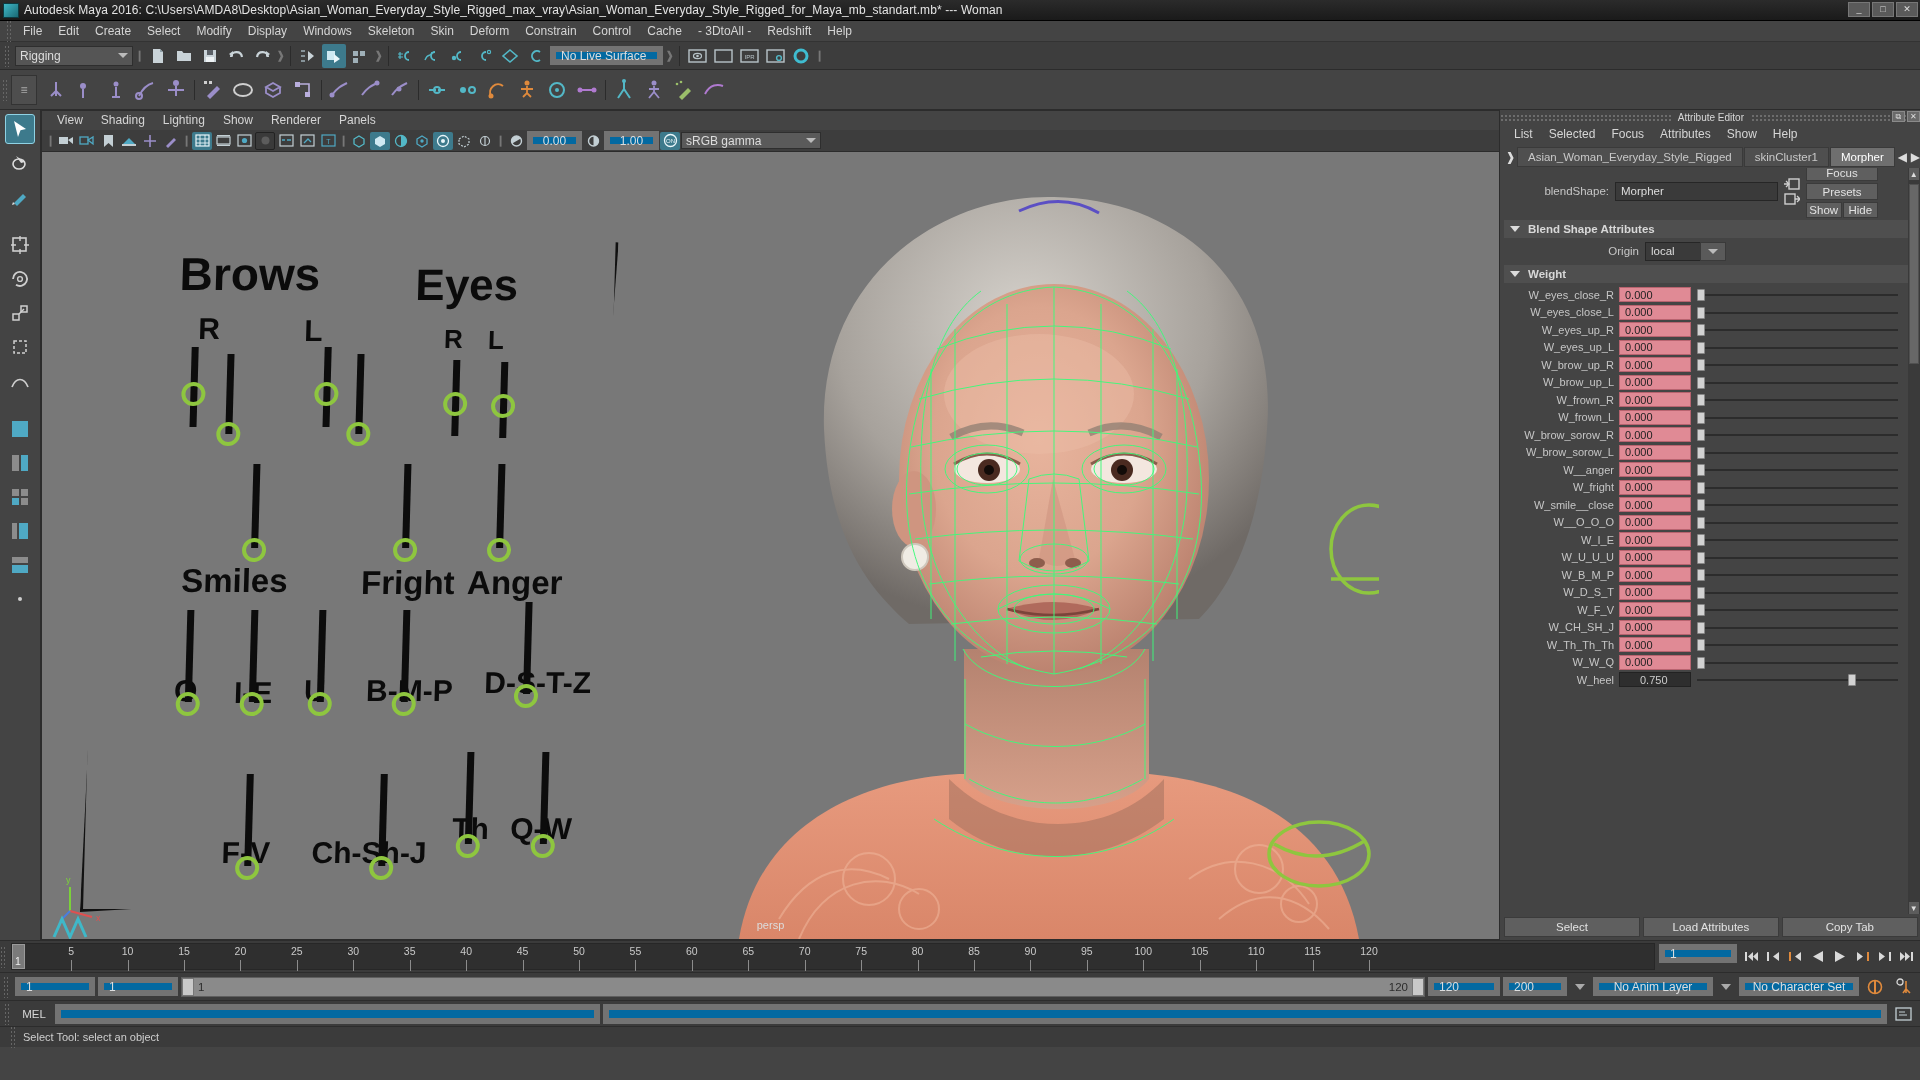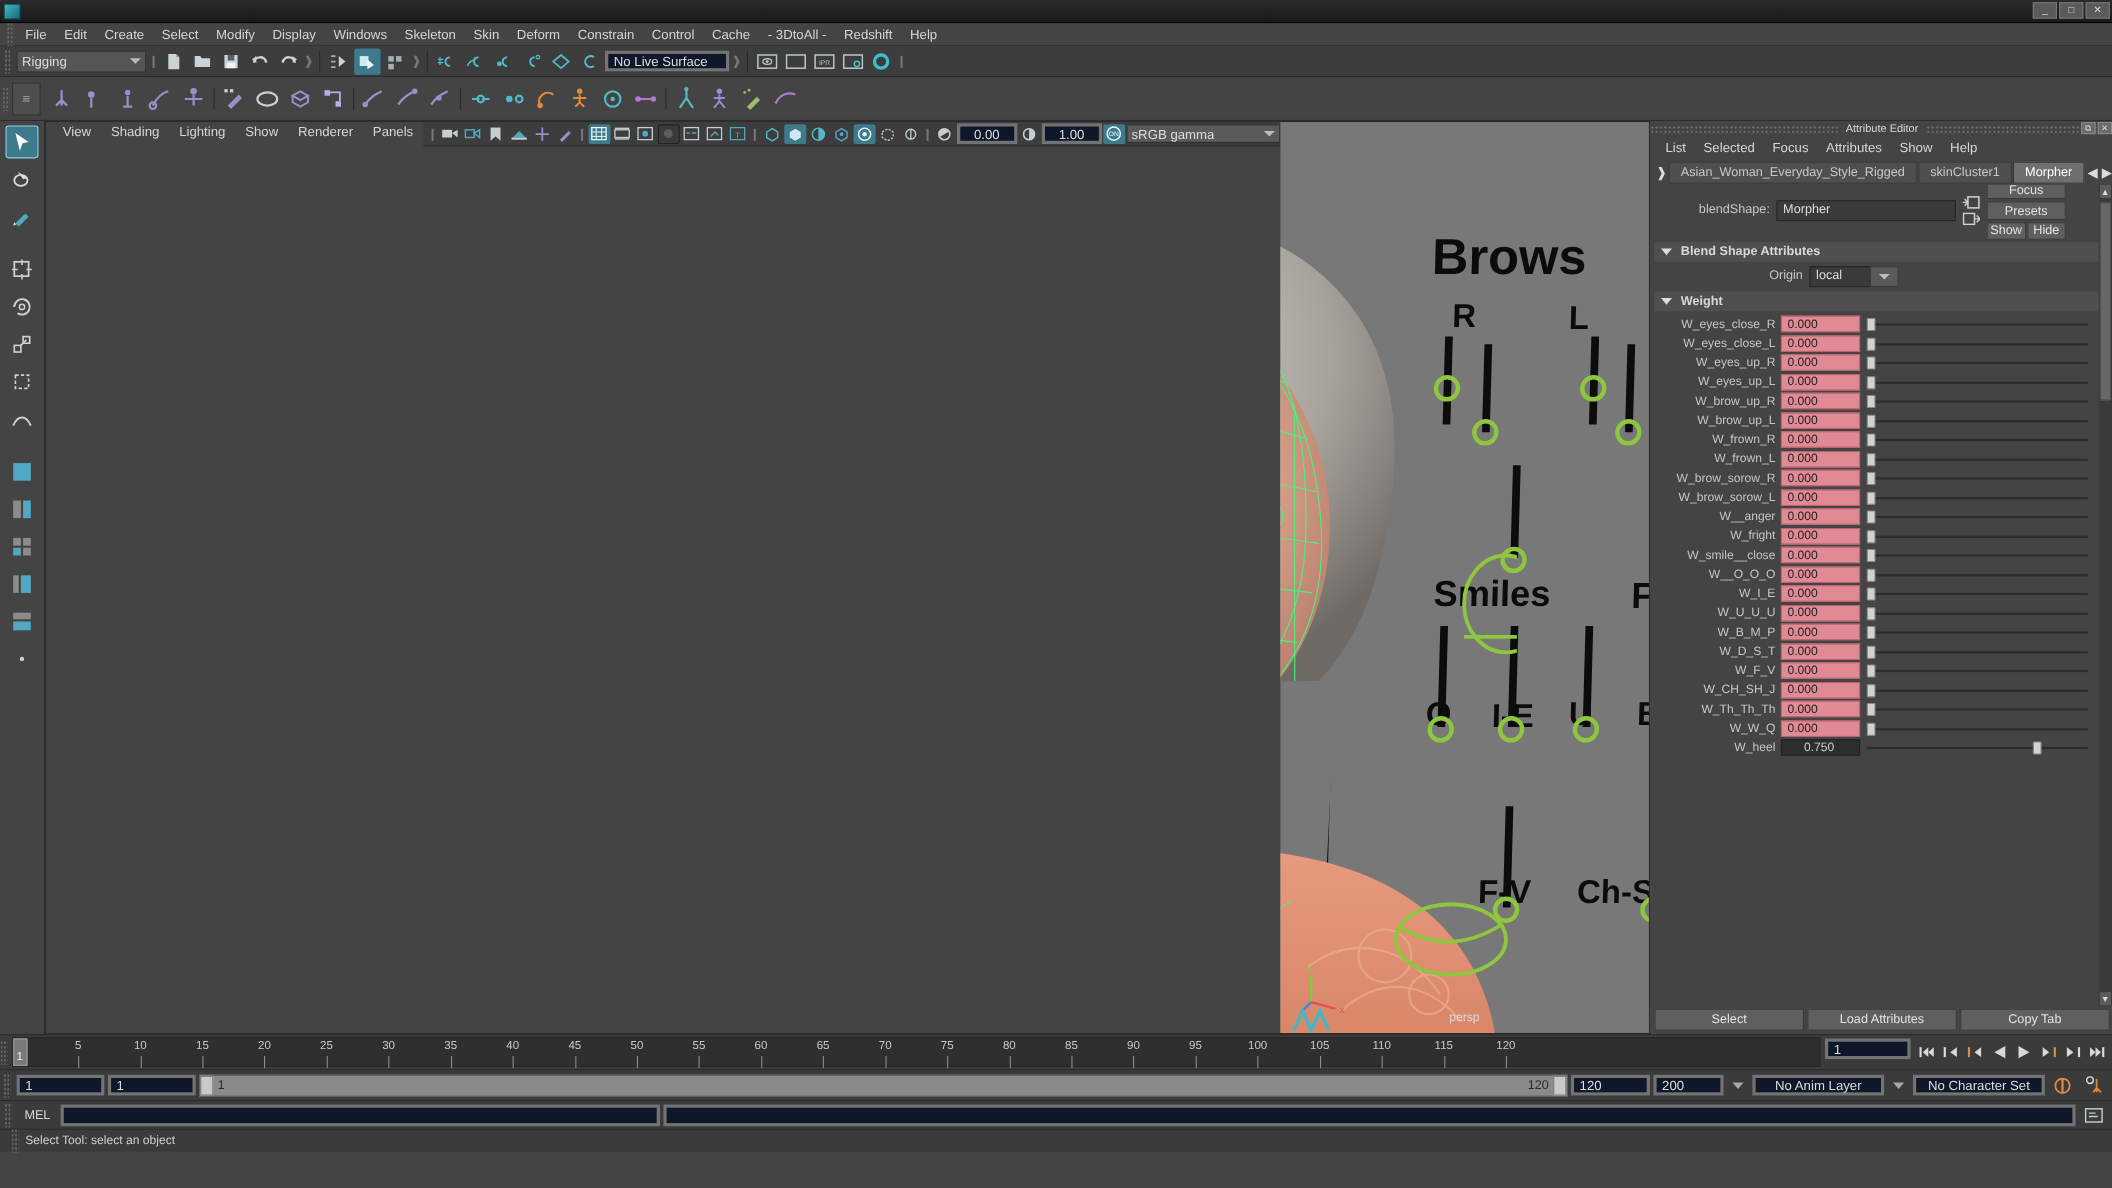--- a/index.html
+++ b/index.html
@@ -62,21 +62,21 @@
   }
   .tbtn{
     width:24px;height:24px;display:flex;align-items:center;justify-content:center;
     color:#b8c4c9;flex:none;border-radius:2px;
   }
   .tbtn.on{background:#3d7a8c;}
   .sep{width:1px;height:20px;background:#2b2b2b;margin:0 3px;flex:none;}
   .sepb{width:9px;height:20px;display:flex;align-items:center;justify-content:center;
         color:#777;font-size:11px;flex:none;}
   .field{
-    height:19px;background:#0f172a;border:3px solid #737373;color:#ddd;
+    height:19px;background:#0369a1;border:6px solid #737373;color:#ddd;
     display:flex;align-items:center;padding:0 5px;font-size:12px;
   }
   
   #shelf{
     height:40px;background:#444;display:flex;align-items:center;
     border-bottom:1px solid #2c2c2c;padding-left:2px;
   }
   #shelf .tab{
     width:26px;height:30px;background:#4e4e4e;border:1px solid #333;
     display:flex;align-items:center;justify-content:center;color:#aaa;flex:none;margin-right:4px;
@@ -85,21 +85,21 @@
   
   #main{display:flex;height:830px;width:100%;}
   
   #toolcol{width:41px;background:#444;border-right:1px solid #2c2c2c;
     display:flex;flex-direction:column;align-items:center;padding-top:4px;}
   #toolcol .ti{width:30px;height:30px;margin-bottom:4px;display:flex;
     align-items:center;justify-content:center;border:1px solid transparent;border-radius:3px;}
   #toolcol .ti.sel{background:#3d7a8c;border-color:#8fd2e4;}
   #toolcol .gap{height:14px;}
   
-  #viewportwrap{flex:1;display:flex;background:#444;
+  #viewportwrap{flex:1;display:flex;flex-direction:column;background:#444;
     border:1px solid #2c2c2c;position:relative;}
   #vpmenu{height:19px;background:#444;display:flex;align-items:center;padding-left:6px;}
   #vpmenu .vm{padding:0 9px;font-size:12px;color:#d5d5d5;line-height:19px;}
   #vptool{height:22px;background:#3d3d3d;display:flex;align-items:center;
     padding-left:4px;gap:1px;border-bottom:1px solid #2c2c2c;}
   .vico{width:20px;height:18px;display:flex;align-items:center;justify-content:center;
     color:#c3cfd4;flex:none;}
   .vico.act{background:#3d7a8c;border-radius:2px;}
   #viewport{flex:1;background:#787878;position:relative;overflow:hidden;}
   
@@ -191,20 +191,21 @@
   
   #statusline{height:21px;background:#3b3b3b;display:flex;align-items:center;
     padding-left:10px;border-top:1px solid #2c2c2c;font-size:11px;color:#cfcfcf;}
 </style>
 </head>
 <body>
 
 <div id="titlebar">
   <div class="tb-shade"></div>
   <div class="tb-ico"></div>
+  <div class="tb-text">Autodesk Maya 2016: C:\Users\AMDA8\Desktop\Asian_Woman_Everyday_Style_Rigged_max_vray\Asian_Woman_Everyday_Style_Rigged_for_Maya_mb_standart.mb*  ---  Woman</div>
   <div id="winbtns">
     <div>_</div>
     <div>□</div>
     <div>✕</div>
   </div>
 </div>
 
 <div id="menubar">
   <div class="grip"></div>
   <div class="mi">File</div>

